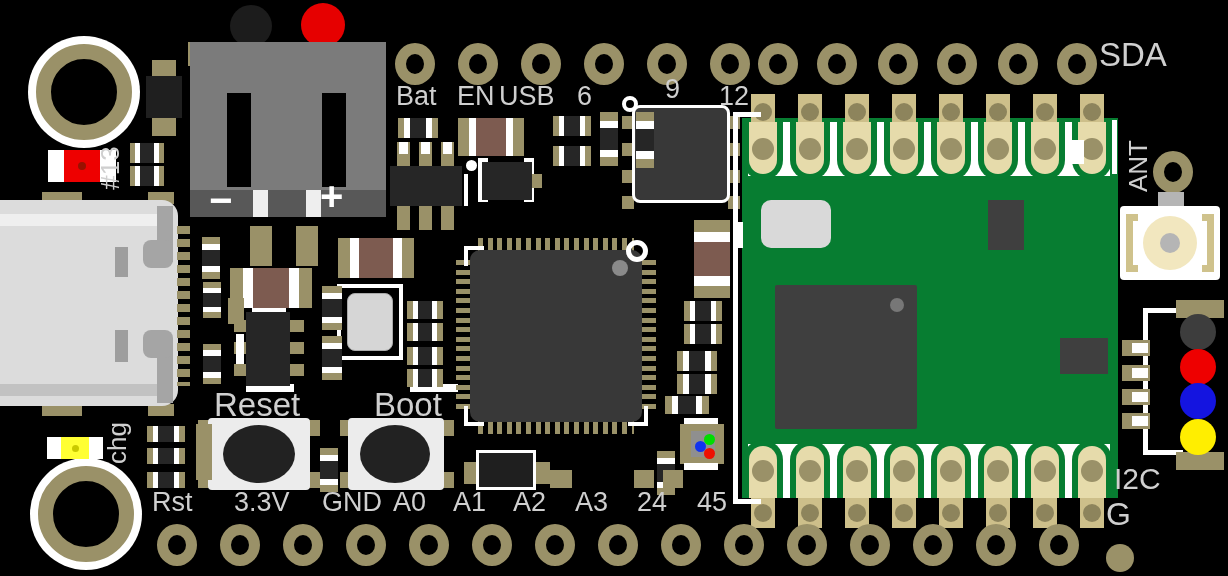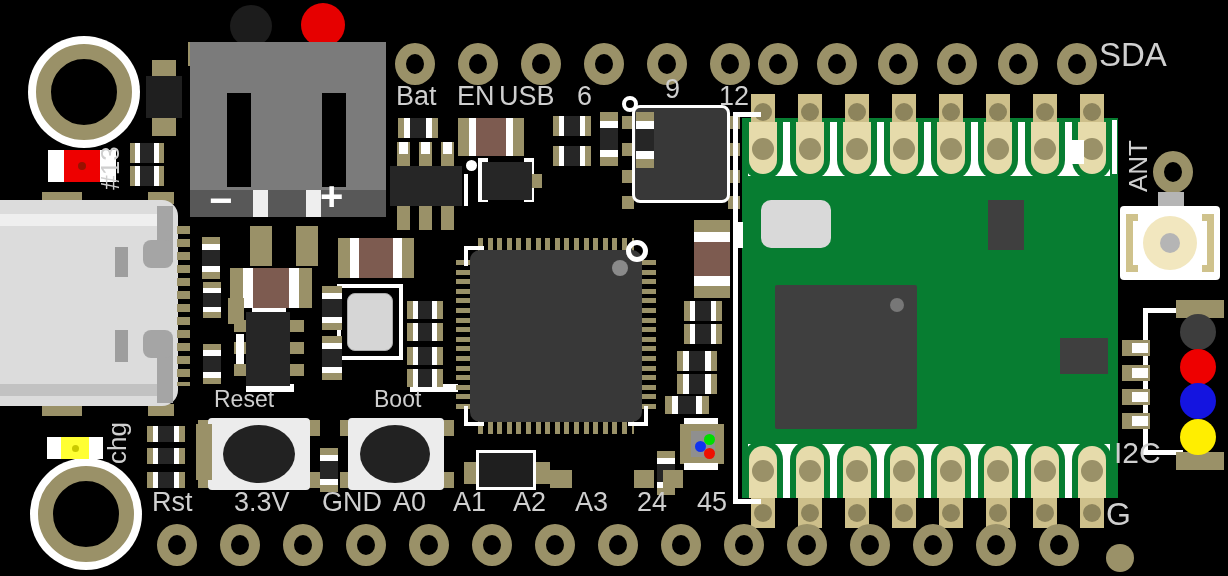--- a/index.html
+++ b/index.html
@@ -2,21 +2,21 @@
 <html style="--c-pcb: #000000; --c-silkscreen: #cfcfcf; --c-khaki: #9a9168; --c-khaki_dark: #8d845c; --c-cream: #e6dbab; --c-tan: #cdbf8a; --c-module_green: #077d31; --c-chipdark: #383838; --c-component_black: #262626; --c-cap_brown: #7d5b50; --c-wire_black: #1c1c1c; --c-wire_red: #e60000; --c-led_red: #ee0000; --c-led_yellow: #ffff33; --c-usb_gray: #dcdcdc; --c-battery_gray: #7b7b7b;"><head>
 <meta charset="utf-8">
 <style>
   html,body{margin:0;padding:0;background:#111;}
   #board{position:relative;width:1228px;height:576px;background:var(--c-pcb,#000);overflow:hidden;
          font-family:"Liberation Sans","DejaVu Sans",sans-serif;}
   .abs{position:absolute;box-sizing:border-box;}
   .txt{position:absolute;color:var(--c-silkscreen,#cfcfcf);line-height:1;white-space:nowrap;
        font-family:"Liberation Sans","DejaVu Sans",sans-serif;}
   .vtxt{transform:translate(-50%,-50%) rotate(-90deg);}
-  .s26{font-size:26px}.s27{font-size:27px}.s29{font-size:23px}.s30{font-size:30px}
+  .s26{font-size:26px}.s27{font-size:27px}.s29{font-size:33px}.s30{font-size:30px}
   .s32{font-size:32px}.s33{font-size:33px}.s40{font-size:40px;font-weight:bold;color:#fff}
   .hole{position:absolute;box-sizing:border-box;width:40px;height:42px;border-radius:50%;
         border:11px solid var(--c-khaki,#9a9168);background:#000;}
   .mount{position:absolute;box-sizing:border-box;width:96px;height:96px;border-radius:50%;
          border:15px solid var(--c-khaki,#9a9168);background:#000;box-shadow:0 0 0 8px #fff;}
   .khaki{background:var(--c-khaki,#9a9168);}
   .chip{background:var(--c-chipdark,#383838);}
   .circ{border-radius:50%;}
 </style>
 </head>
@@ -382,15 +382,15 @@
   <span class="txt s33" style="left:1099px;top:38px">SDA</span>
   <span class="txt s27" style="left:152px;top:489px">Rst</span>
   <span class="txt s27" style="left:234px;top:489px">3.3V</span>
   <span class="txt s27" style="left:322px;top:489px">GND</span>
   <span class="txt s27" style="left:393px;top:489px">A0</span>
   <span class="txt s27" style="left:453px;top:489px">A1</span>
   <span class="txt s27" style="left:513px;top:489px">A2</span>
   <span class="txt s27" style="left:575px;top:489px">A3</span>
   <span class="txt s27" style="left:637px;top:489px">24</span>
   <span class="txt s27" style="left:697px;top:489px">45</span>
-  <span class="txt s30" style="left:1114px;top:438px">I2C</span>
+  <span class="txt s30" style="left:1114px;top:464px">I2C</span>
   <span class="txt s32" style="left:1106px;top:498px">G</span>
 </div>
 
 </body></html>

